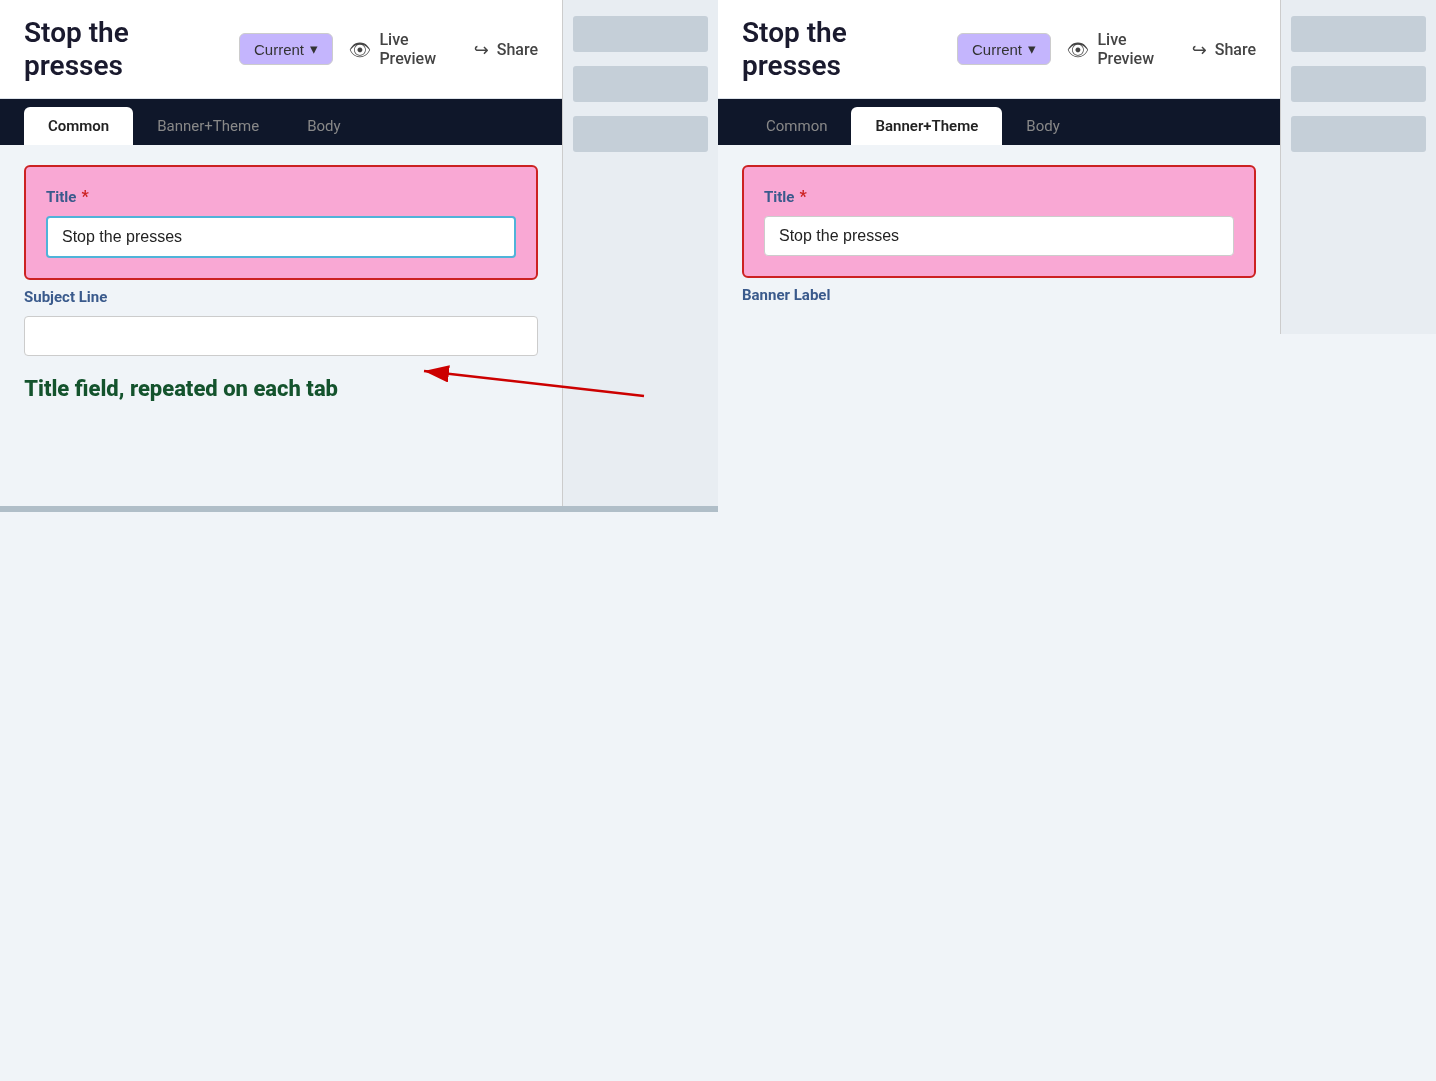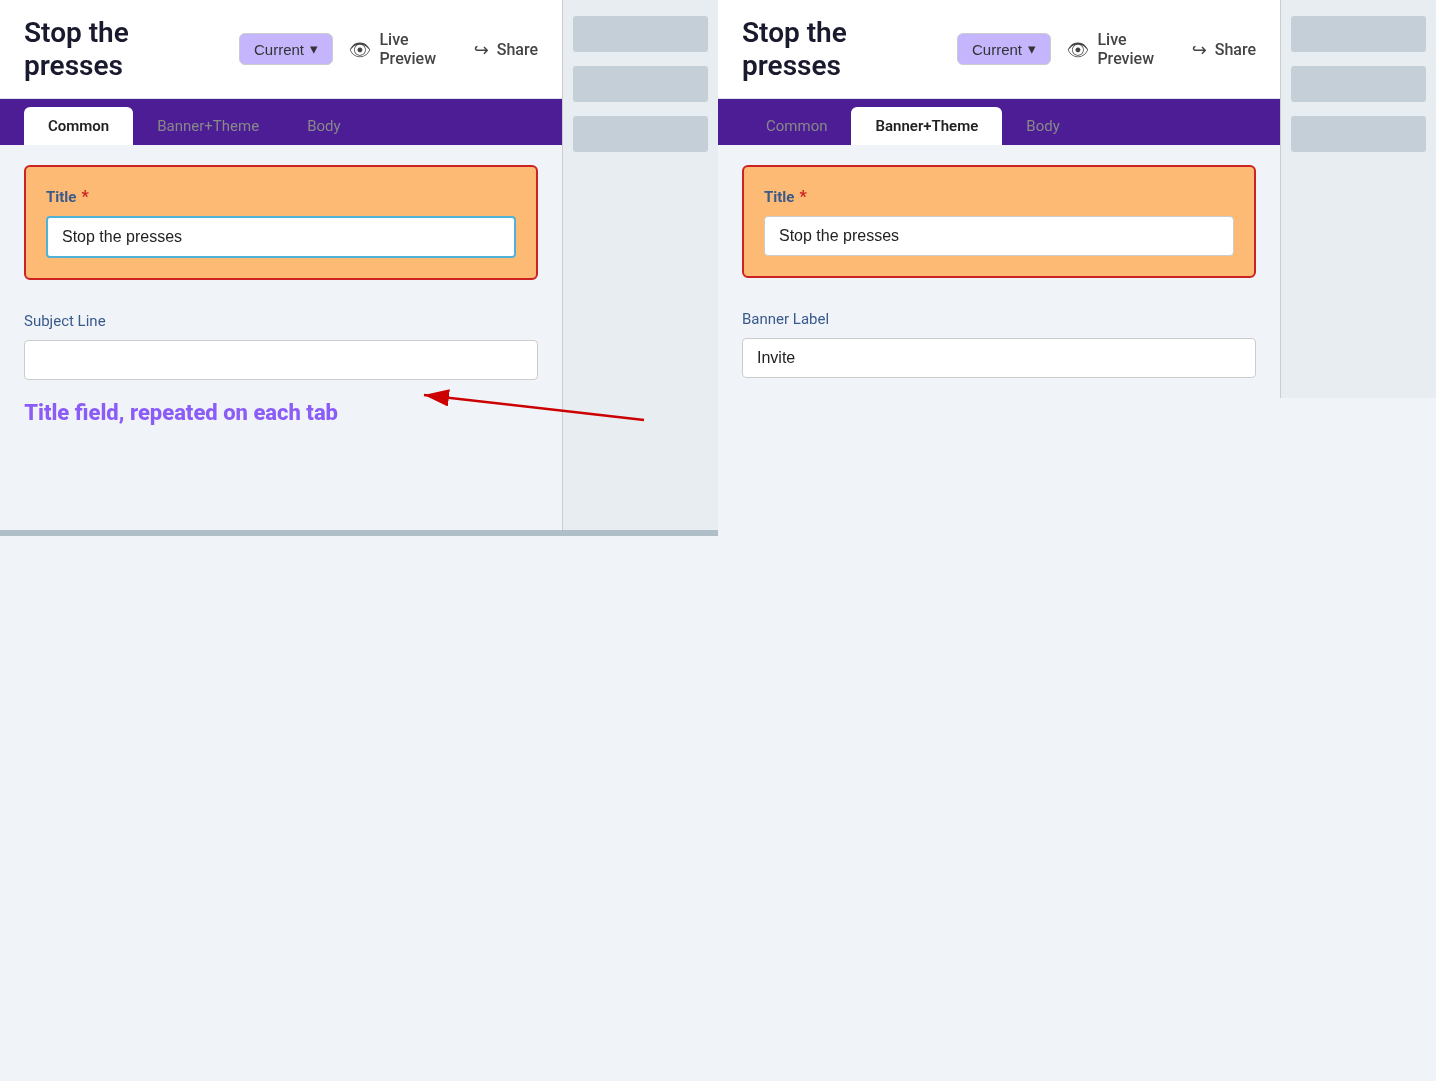--- a/index.html
+++ b/index.html
@@ -63,21 +63,21 @@
       gap: 8px;
       font-size: 16px;
       color: #444;
       cursor: pointer;
       font-weight: 500;
     }
 
     
     .tabs {
       display: flex;
-      background: #4c1d95;
+      background: #0f172a;
       padding: 0 24px;
       padding-top: 8px;
     }
 
     .tab {
       padding: 10px 24px;
       font-size: 15px;
       cursor: pointer;
       border-radius: 6px 6px 0 0;
       color: #888;
@@ -92,25 +92,25 @@
     }
 
     
     .content {
       background: #f0f4f8;
       padding: 20px 24px;
     }
 
     
     .form-card {
-      background: #fdba74;
+      background: #f9a8d4;
       border: 2px solid #cc2222;
       border-radius: 6px;
       padding: 20px 20px;
-      margin-bottom: 32px;
+      margin-bottom: 8px;
       max-width: 1200px;
     }
 
     .field-label {
       font-size: 15px;
       font-weight: 700;
       color: #3a5a8c;
       margin-bottom: 10px;
       display: flex;
       align-items: center;
@@ -141,21 +141,21 @@
       color: #222;
       outline: none;
     }
 
     .subject-line-section {
       max-width: 1200px;
     }
 
     .subject-field-label {
       font-size: 15px;
-      font-weight: 400;
+      font-weight: 700;
       color: #3a5a8c;
       margin-bottom: 10px;
     }
 
     
     .full-page {
       display: flex;
       flex-direction: row;
     }
 
@@ -191,21 +191,21 @@
     
     .annot-wrapper {
       position: relative;
       height: 130px;
       width: 100%;
     }
 
     .annot-text {
       font-size: 22px;
       font-weight: 800;
-      color: #8b5cf6;
+      color: #14532d;
       position: absolute;
       right: 200px;
       top: 20px;
       white-space: nowrap;
     }
   </style>
 </head>
 <body>
 
 <div class="full-page">
@@ -323,21 +323,20 @@
           <div class="form-card">
             <div class="field-label">
               <span>Title</span>
               <span class="required-star">*</span>
             </div>
             <input type="text" class="text-input-plain" value="Stop the presses" style="">
           </div>
 
           <div class="subject-line-section">
             <div class="subject-field-label">Banner Label</div>
-            <input type="text" class="text-input-plain" style="max-width: 1160px;" value="Invite">
           </div>
 
         </div>
 
       </div>
 
       <div class="half-right">
         <div class="side-block"></div>
         <div class="side-block"></div>
         <div class="side-block"></div>

